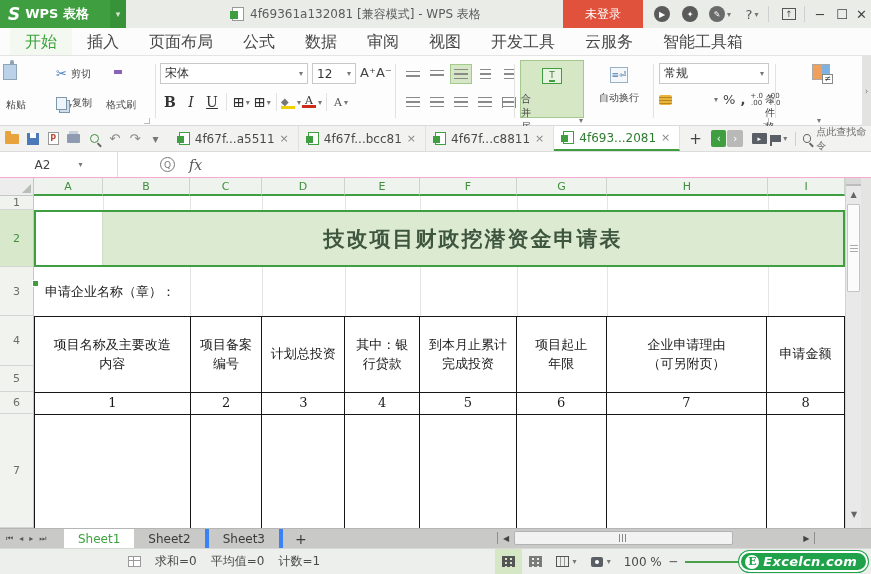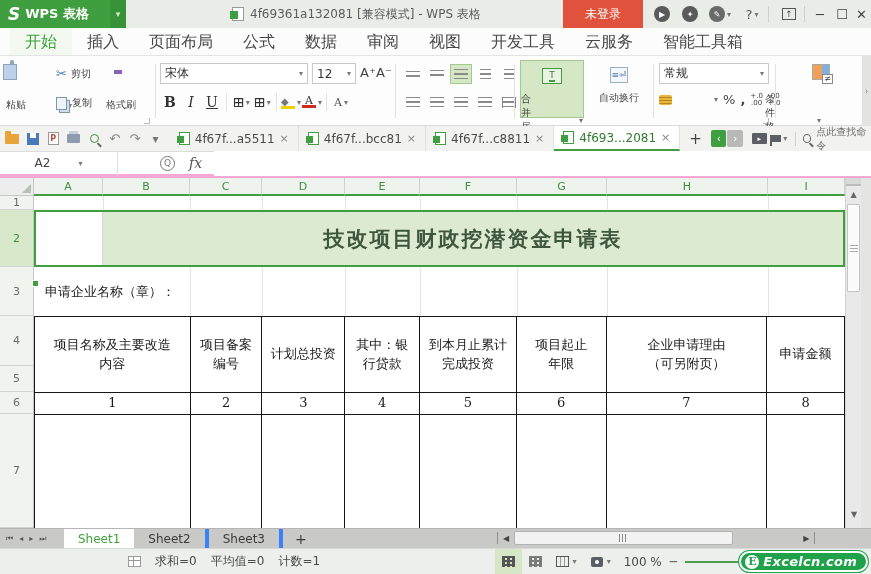--- a/index.html
+++ b/index.html
@@ -75,21 +75,21 @@
   .sheetdoc:before { content:""; position:absolute; left:-3px; bottom:1px; width:7px; height:7px; background:#3f9e3f; }
   .navbtn { width:17px; height:17px; display:flex; align-items:center; justify-content:center; font-size:10px; border-radius:2px; }
   .navbtn.grn { background:#3f9e3f; color:#fff; }
   .navbtn.gry { background:#b9bab8; color:#fff; }
   .tvic { width:15px; height:11px; background:#5a5f66; color:#fff; font-size:7px; display:flex; align-items:center; justify-content:center; border-radius:1px; }
   .flagic { width:9px; height:7px; background:#5a5f66; position:relative; }
   .flagic:before { content:""; position:absolute; left:-2px; top:0; width:2px; height:11px; background:#5a5f66; }
   .findlbl { color:#6a6a6a; font-size:10px; margin-left:5px; }
 
   
-  .formulabar { position:absolute; top:152px; left:0; width:871px; height:26px; background:#fff; border-bottom:4px solid #f9a8d4; display:flex; align-items:center; }
+  .formulabar { position:absolute; top:152px; left:0; width:871px; height:26px; background:#fff; border-bottom:1px solid #f9a8d4; display:flex; align-items:center; }
   .namebox { width:118px; height:25px; display:flex; align-items:center; justify-content:center; gap:26px; border-right:1px solid #ddd; color:#444; font-size:12px; }
   .qcirc { width:15px; height:15px; border:1.5px solid #777; border-radius:50%; color:#777; font-size:9px; display:flex; align-items:center; justify-content:center; margin-left:42px; }
   .fx { font-family:"DejaVu Serif",serif; font-style:italic; font-size:14px; color:#555; margin-left:14px; }
 
   
   .sheetarea { position:absolute; top:178px; left:0; width:871px; height:350px; background:#fff; }
   .cornercell { position:absolute; left:0; top:0; width:34px; height:18px; background:#ededed; border-right:1px solid #c6c6c6; border-bottom:1px solid #c6c6c6; }
   .cornercell:after { content:""; position:absolute; right:2px; bottom:2px; border-left:9px solid transparent; border-bottom:9px solid #b8bdb8; }
   .colheads { position:absolute; left:34px; top:0; height:18px; display:flex; }
   .ch { height:18px; border-right:1px solid #ccd4cc; border-bottom:2px solid #3f9e3f; background:#eff3ed; color:#3f8f3f; font-size:11px; display:flex; align-items:center; justify-content:center; }

